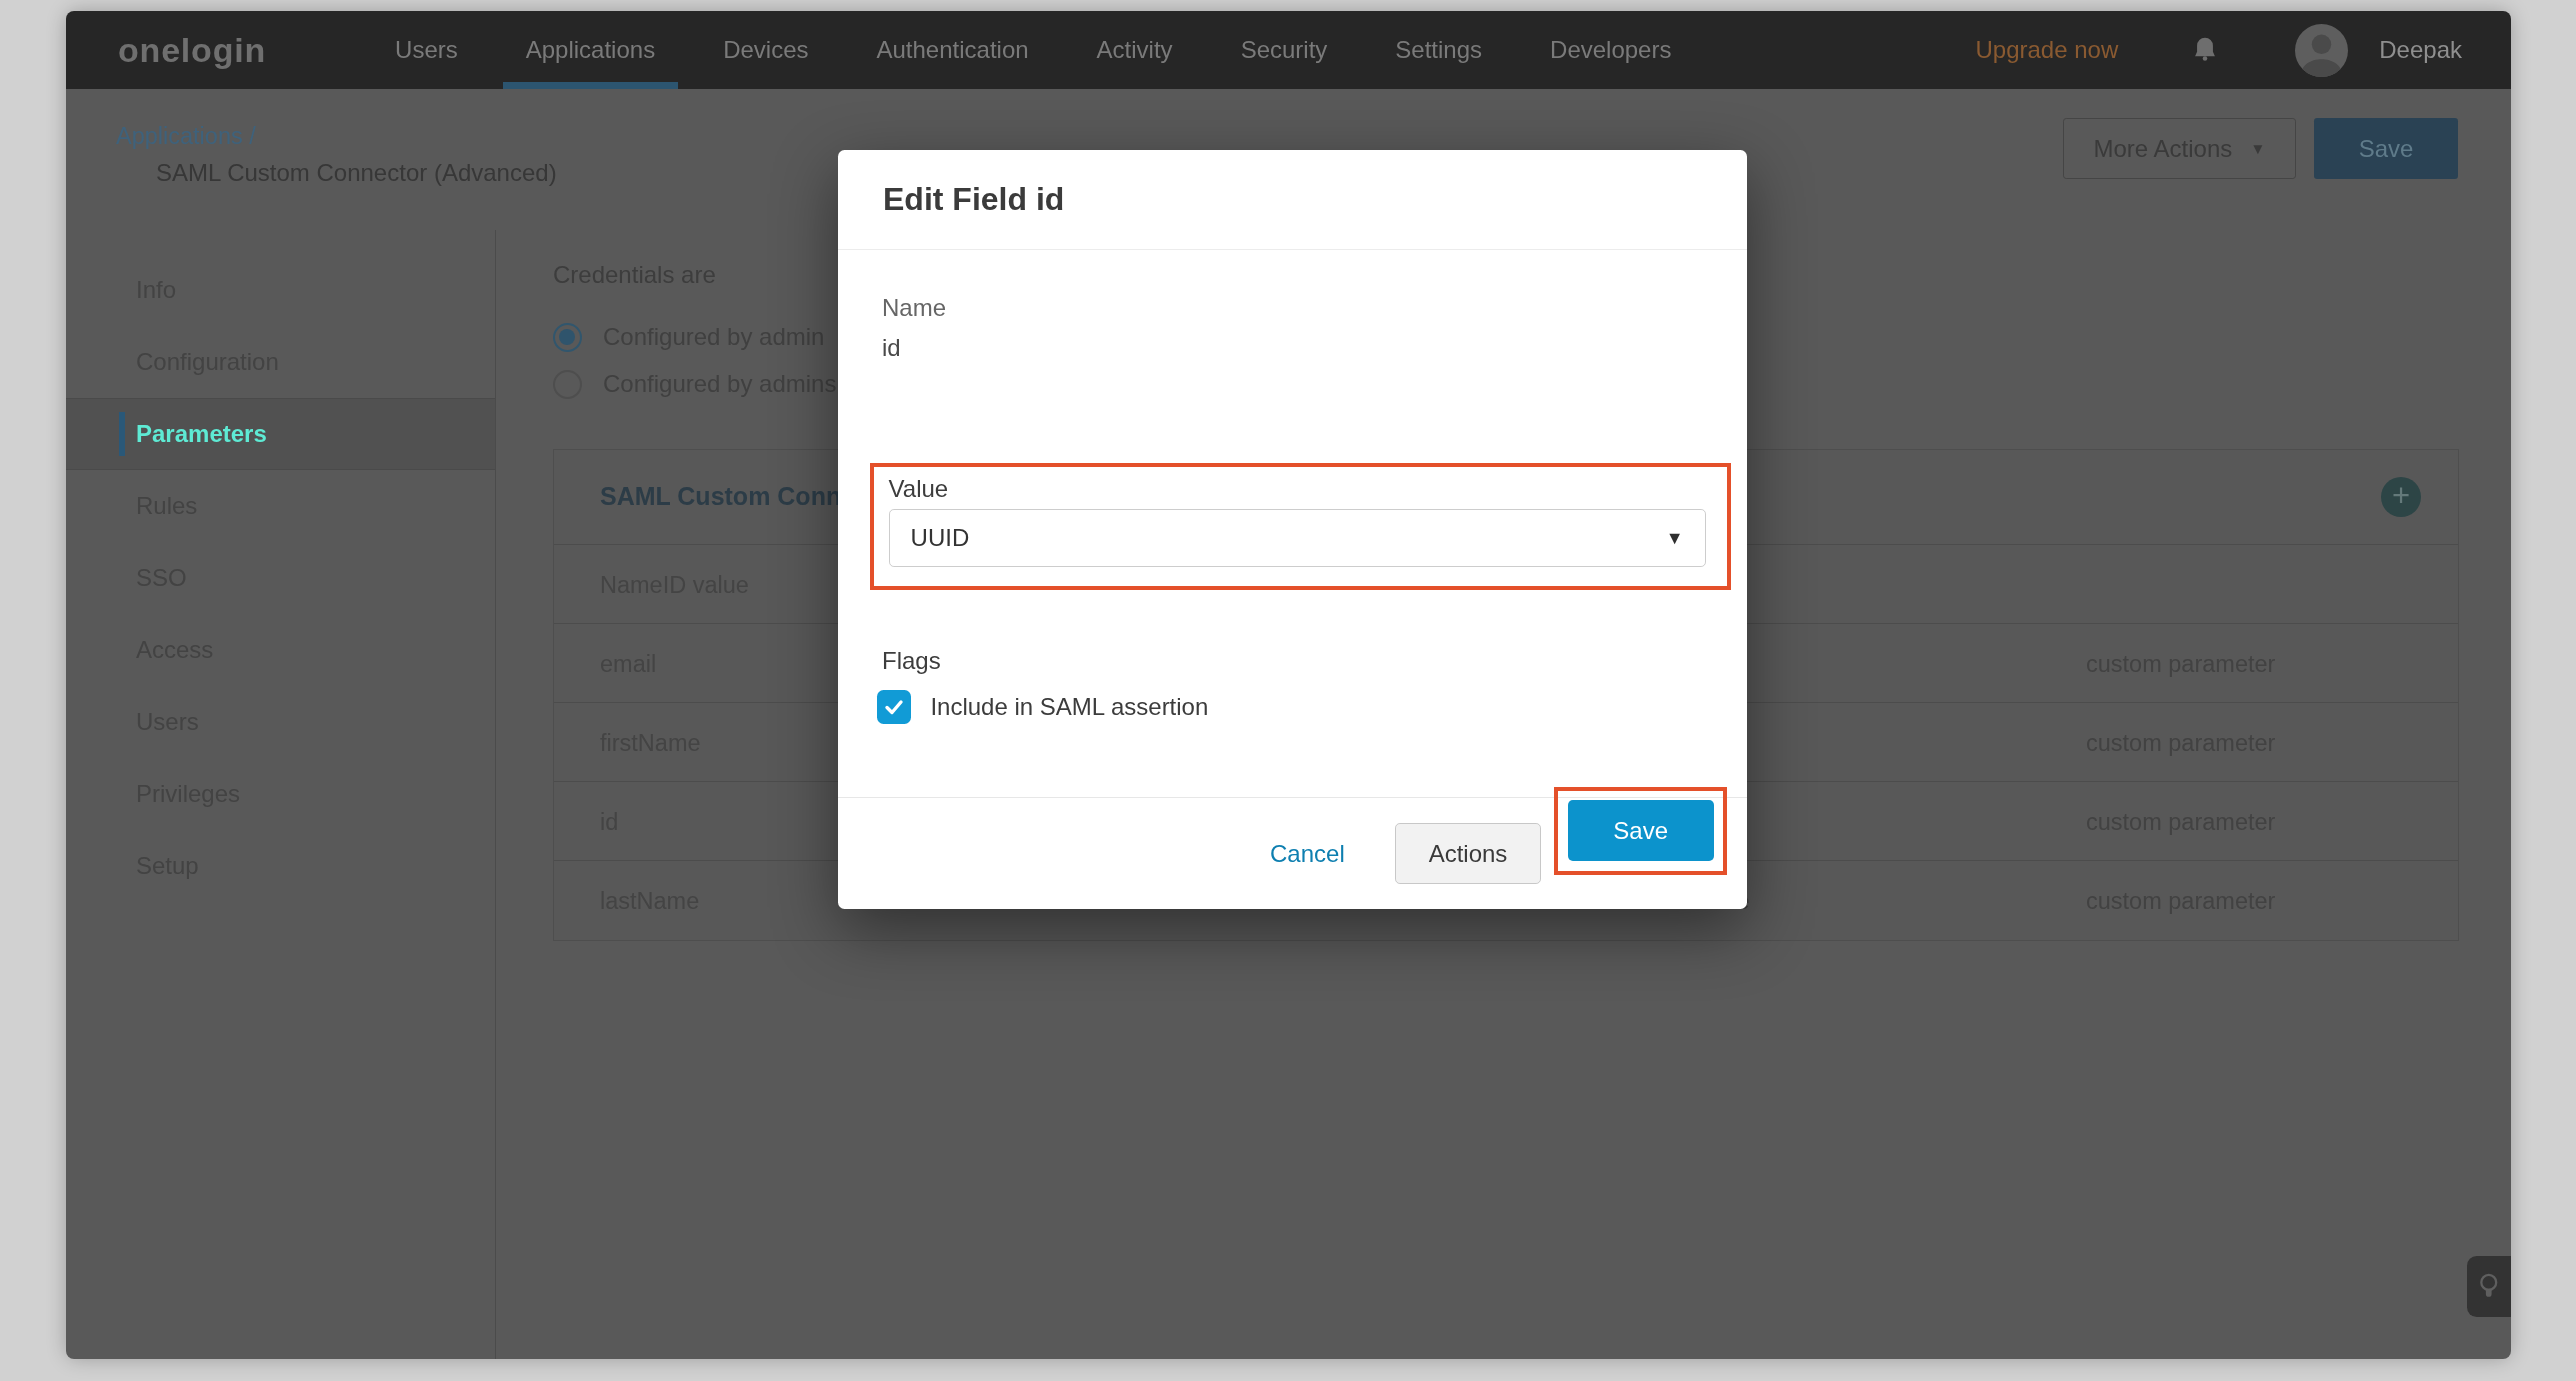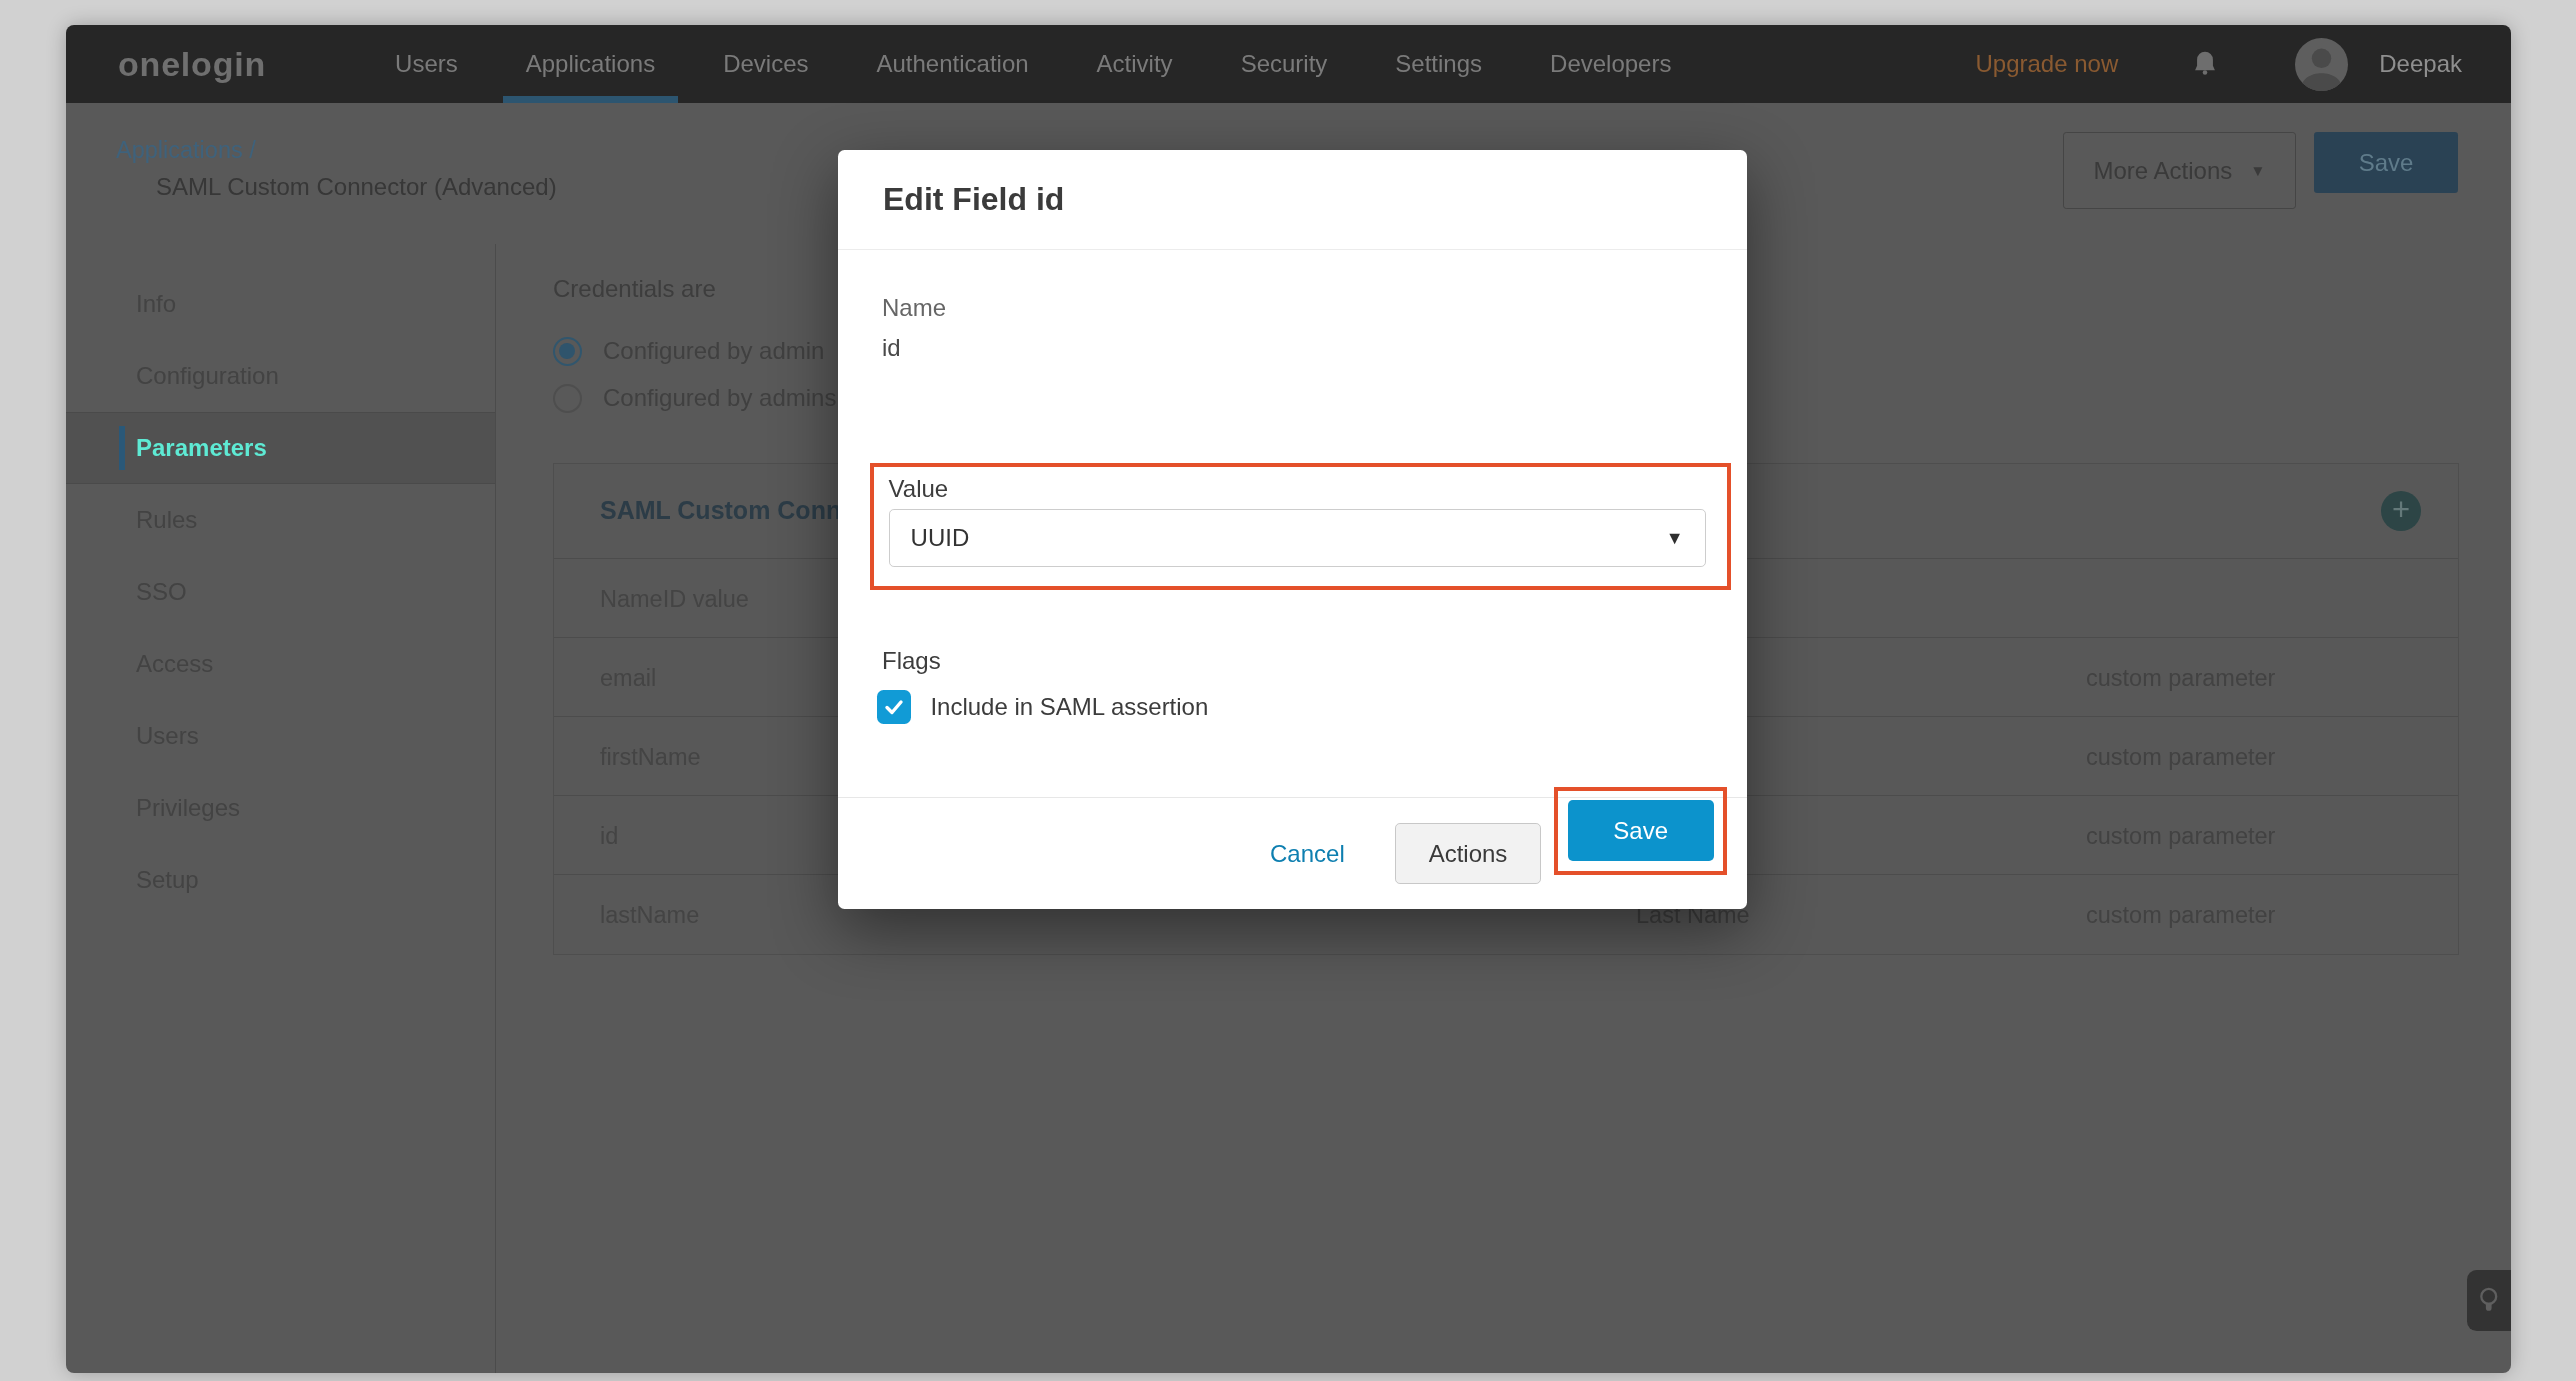--- a/index.html
+++ b/index.html
@@ -5,21 +5,21 @@
   * { margin:0; padding:0; box-sizing:border-box; }
   html,body { width:2576px; height:1381px; }
   body {
     background:#d1d1d1;
     font-family:"Liberation Sans", sans-serif;
     position:relative;
     overflow:hidden;
   }
   
   #app {
-    position:absolute; left:66px; top:25px; width:2445px; height:1348px;
+    position:absolute; left:66px; top:11px; width:2445px; height:1348px;
     border-radius:12px; box-shadow:0 0 19.4px rgba(0,0,0,.25);
   }
   
   .topnav {
     position:absolute; left:0; top:0; right:0; height:78px;
     background:#262626; border-radius:8px 8px 0 0;
     display:flex; align-items:center;
   }
   .logo { font-size:34px; font-weight:600; color:#6f6f6f; letter-spacing:0.8px; margin-left:52px; }
   .nav-items { display:flex; align-items:center; height:100%; margin-left:95px; }
@@ -42,21 +42,21 @@
   
   .content {
     position:absolute; top:78px; left:0; right:0; bottom:0;
     background:#595959; border-radius:0 0 8px 8px; overflow:hidden;
   }
   .page-header { position:relative; height:141px; }
   .breadcrumb { position:absolute; left:50px; top:34px; font-size:23.5px; color:#3e627c; cursor:pointer; }
   .page-title { position:absolute; left:49px; top:70px; font-size:24px; color:#373737; font-weight:400;margin-left:41px; }
   .header-actions { position:absolute; right:53px; top:29px; display:flex; }
   .btn-more {
-    width:233px; height:77px; border:1.6px solid #454545; border-radius:3.2px;
+    width:233px; height:61px; border:1.6px solid #454545; border-radius:3.2px;
     background:transparent; font-size:24px; color:#3a3a3a;
     display:flex; align-items:center; justify-content:center; cursor:pointer;
   }
   .btn-more .caret { font-size:15.4px; margin-left:18px; color:#3a3a3a; }
   .btn-save-header {
     width:144px; height:61px; margin-left:18px; border:none; border-radius:3.2px;
     background:#2a4254; color:#5f7b8a; font-size:24px;
     display:flex; align-items:center; justify-content:center; cursor:pointer;
   }
   .page-body { position:absolute; top:141px; left:0; right:0; bottom:0; display:flex; }

